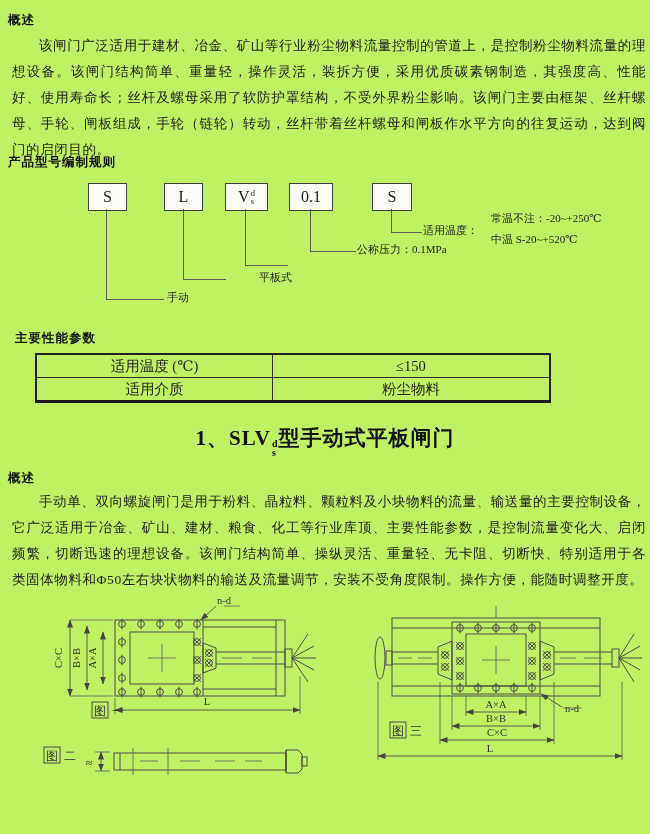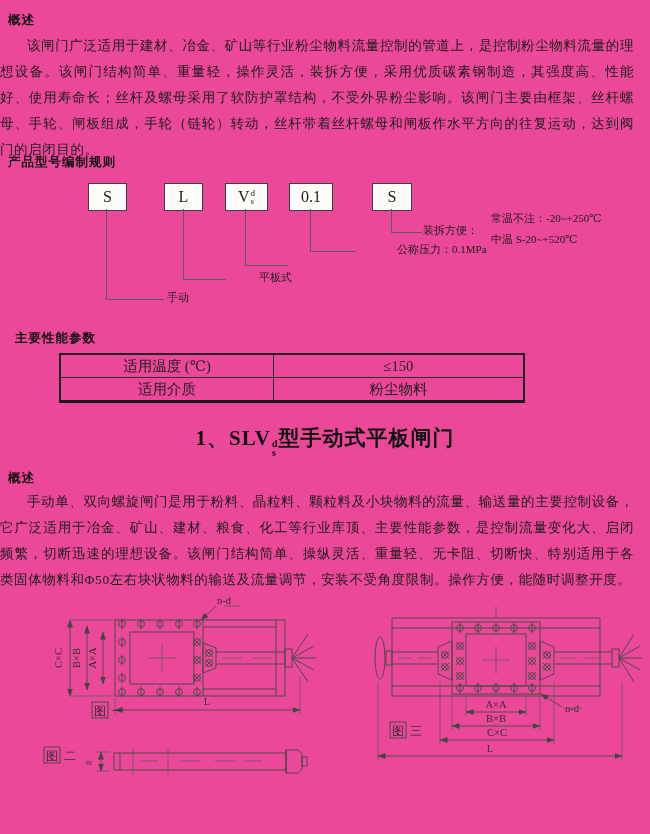--- a/index.html
+++ b/index.html
@@ -1,33 +1,33 @@
 <!DOCTYPE html>
 <html><head>
 <meta charset="utf-8">
 <style>
   html,body{margin:0;padding:0;}
-  .page{position:relative;width:650px;height:834px;background:#ec4899;overflow:hidden;
+  .page{position:relative;width:650px;height:834px;background:#bef264;overflow:hidden;
         font-family:"Liberation Serif","DejaVu Serif",serif;color:#1c1c1c;}
   .hd{position:absolute;font-family:"Liberation Sans","DejaVu Sans",sans-serif;
       font-weight:bold;font-size:12.5px;color:#111;letter-spacing:1px;}
-  .para{position:absolute;left:0;width:634px;font-size:13.5px;line-height:26px;
+  .para{position:absolute;left:12px;width:634px;font-size:13.5px;line-height:26px;
         text-align:justify;text-indent:2em;letter-spacing:0.6px;color:#1b1b1b;}
   
   .diagram{position:absolute;left:0;top:170px;width:650px;height:165px;}
   .mbox{position:absolute;top:13px;height:26px;border:1.3px solid #3f3f3f;
         display:flex;align-items:center;justify-content:center;
         font-size:16px;background:#fcfcf9;}
   .conn{position:absolute;border-left:1px solid #5a5a5a;border-bottom:1px solid #5a5a5a;}
   .dlabel{position:absolute;font-size:11px;white-space:nowrap;color:#1b1b1b;}
   .supsub{display:inline-flex;flex-direction:column;align-items:flex-start;
           font-size:9px;line-height:8px;margin-left:1px;transform:translateY(0px);}
   
-  .perf-table{position:absolute;left:35px;top:353px;width:466px;border-collapse:collapse;
-              font-size:14.5px;margin-left:24px;}
+  .perf-table{position:absolute;left:35px;top:353px;width:516px;border-collapse:collapse;
+              font-size:14.5px;}
   .perf-table td{border:1px solid #2f2f2f;text-align:center;height:22px;padding:0;}
   .perf-table{border:2px solid #222;border-bottom:3px solid #1a1a1a;}
   .perf-table td.c1{width:46%;}
   
   .ptitle{position:absolute;left:0;top:424px;width:650px;text-align:center;
           font-weight:bold;font-size:21px;color:#111;letter-spacing:1px;}
   .ptitle .supsub{font-size:10px;line-height:9px;transform:translateY(2px);}
   
   .figs{position:absolute;left:0;top:588px;}
   .figs .ln{stroke:#4a4a4a;stroke-width:1;fill:none;}
@@ -67,26 +67,26 @@
     <div class="mbox" style="left:372px;width:38px;">
         <span>S</span>
       </div>
 
     <div class="conn" style="left:106px;top:39px;width:57px;height:90px;"></div>
     <div class="conn" style="left:183px;top:39px;width:42px;height:70px;"></div>
     <div class="conn" style="left:245px;top:39px;width:42px;height:56px;"></div>
     <div class="conn" style="left:310px;top:39px;width:45px;height:42px;"></div>
     <div class="conn" style="left:391px;top:39px;width:30px;height:23px;"></div>
 
-    <div class="dlabel" style="left:423px;top:53px;">装拆方便：</div>
+    <div class="dlabel" style="left:423px;top:53px;">适用温度：</div>
     <div class="dlabel" style="left:491px;top:38px;line-height:21px;">
       <div>常温不注：-20~+250℃</div>
       <div>中温 S-20~+520℃</div>
     </div>
-    <div class="dlabel" style="left:357px;top:72px;margin-left:40px;">公称压力：0.1MPa</div>
+    <div class="dlabel" style="left:357px;top:72px;">公称压力：0.1MPa</div>
     <div class="dlabel" style="left:227px;top:100px;margin-left:32px;">平板式</div>
     <div class="dlabel" style="left:167px;top:120px;">手动</div>
   </div>
 
   <div class="hd" style="left:15px;top:330px;">主要性能参数</div>
   <table class="perf-table">
     <tbody>
         <tr>
       <td class="c1">适用温度 (℃)</td>
       <td>≤150</td>

